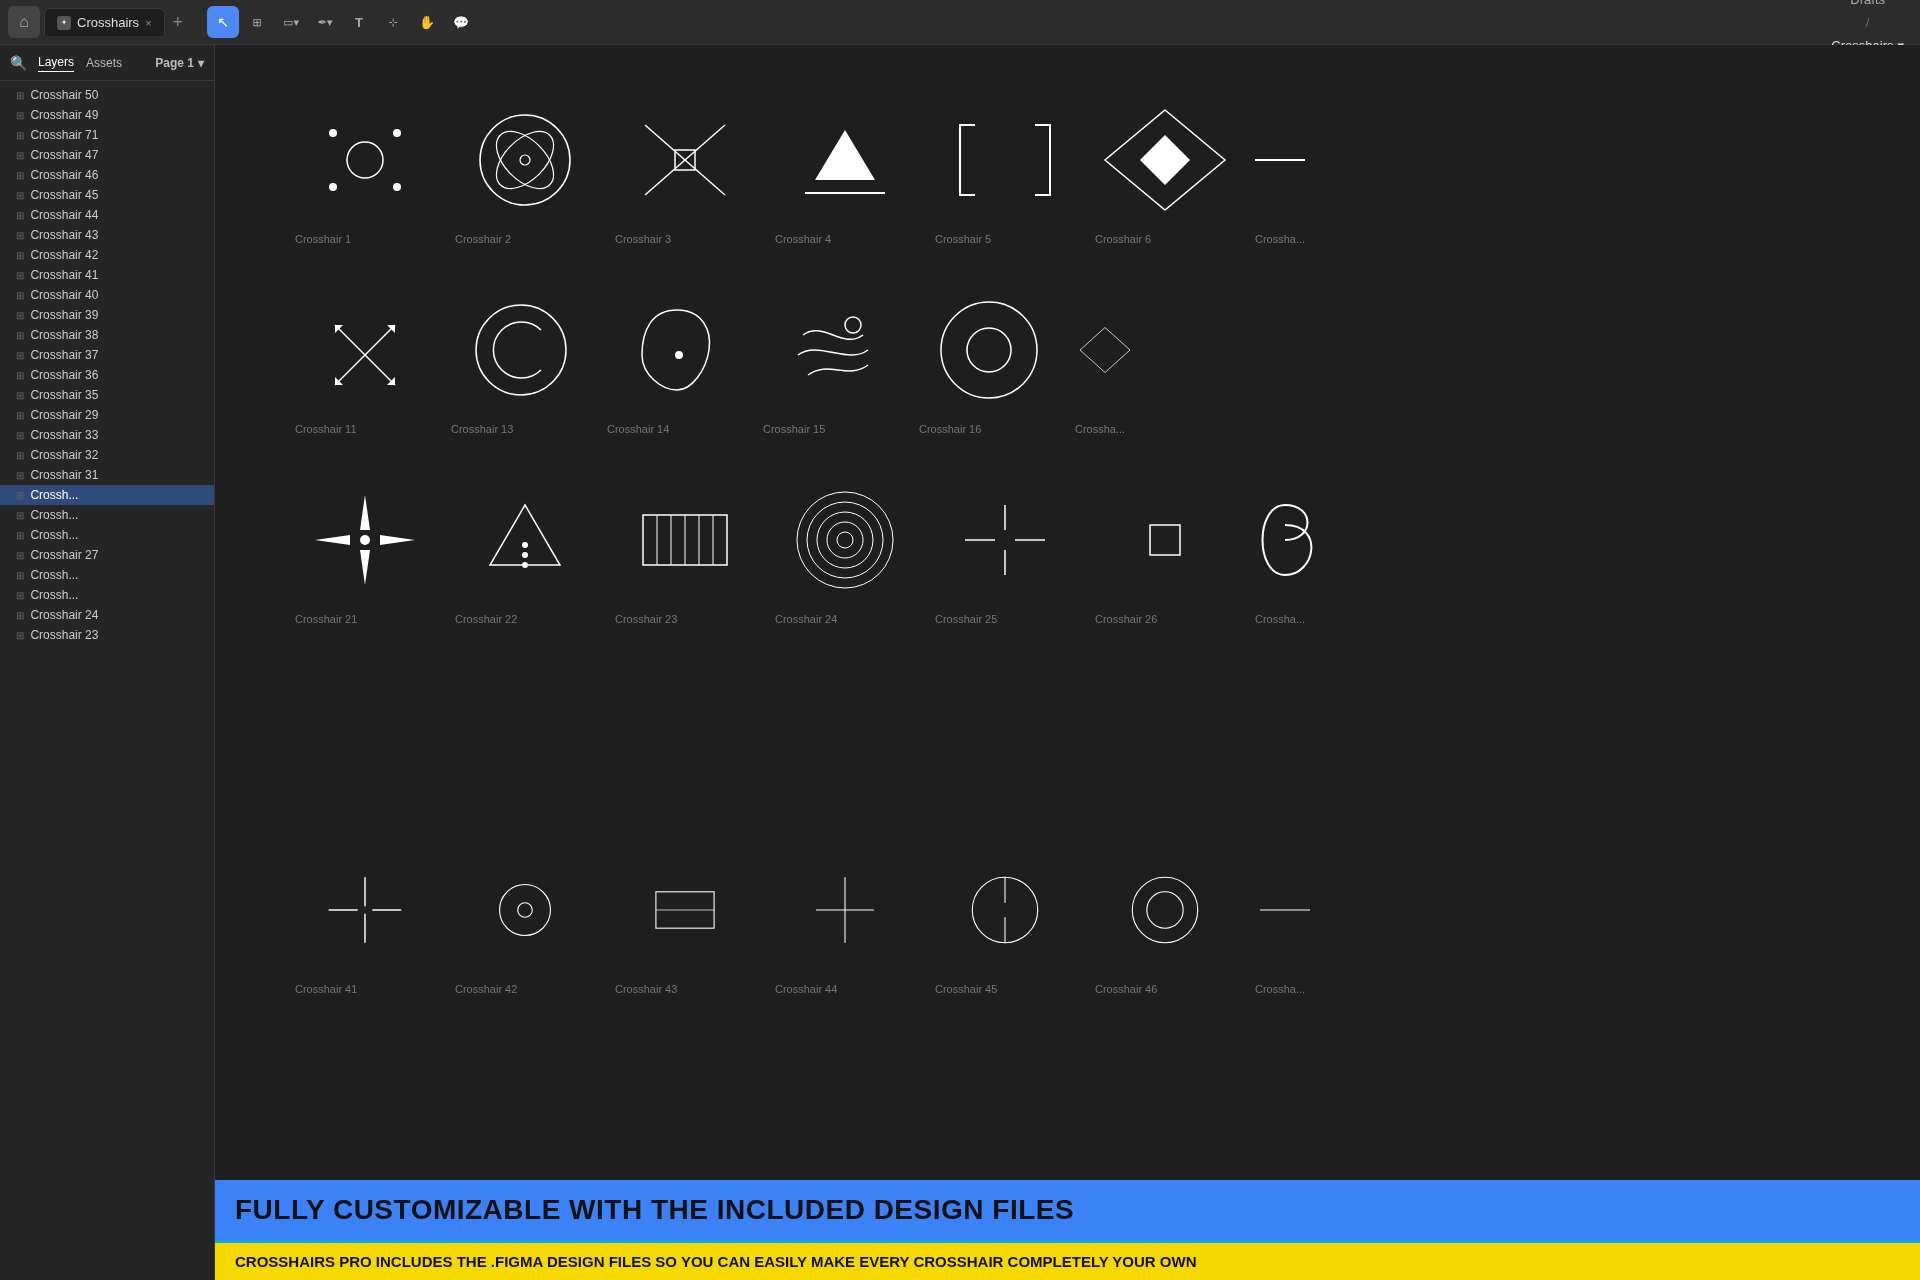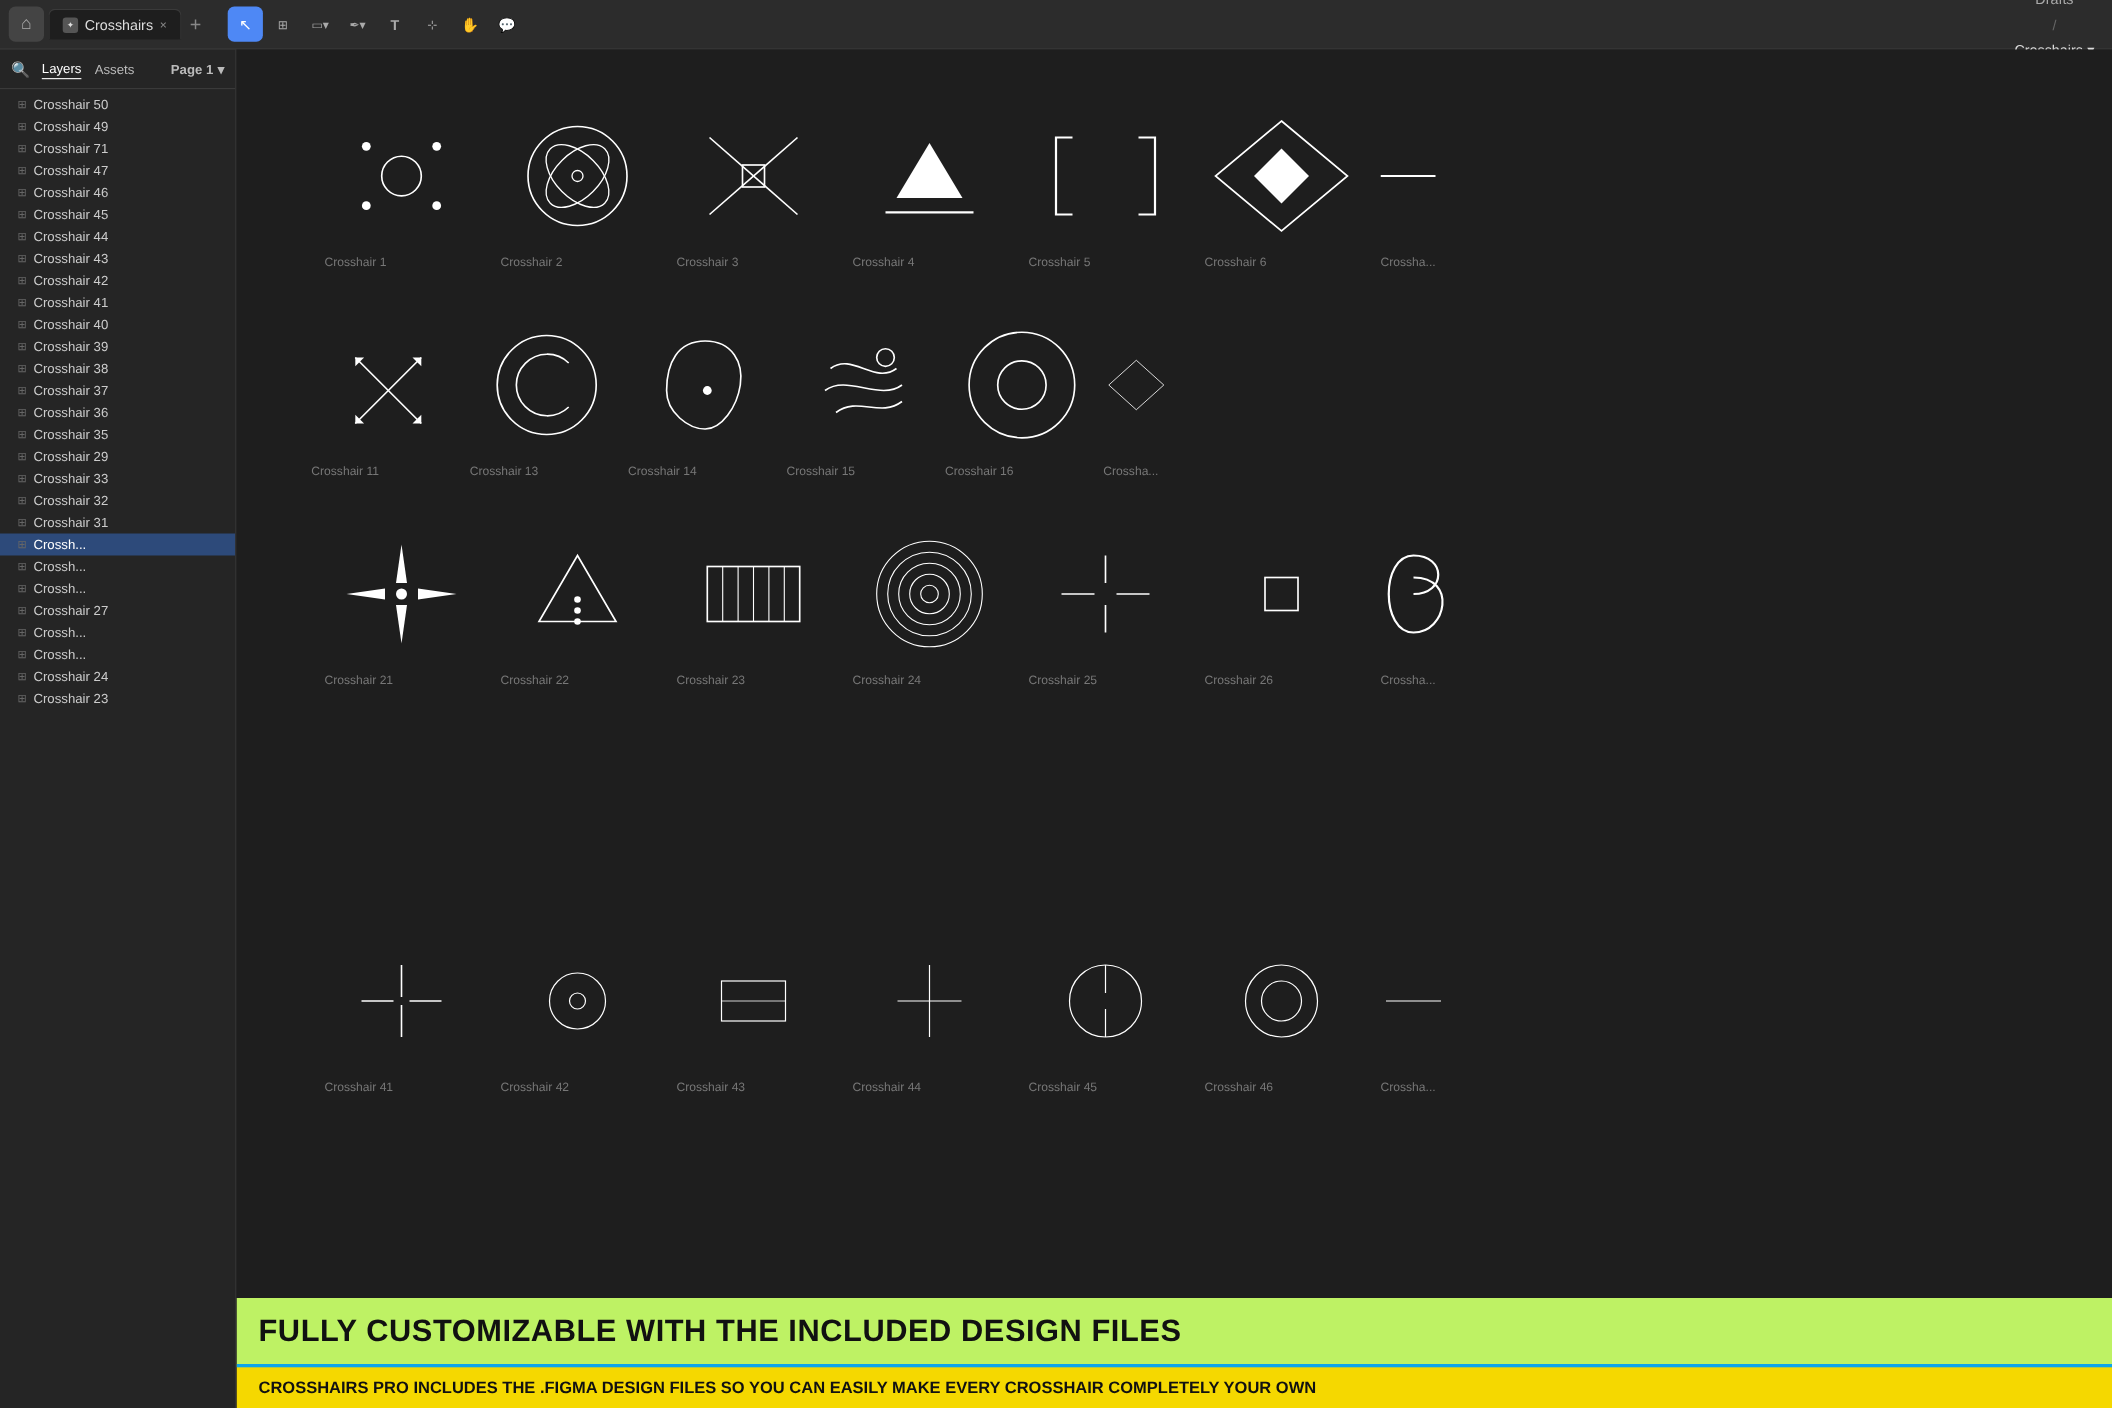--- a/index.html
+++ b/index.html
@@ -151,21 +151,21 @@
     }
     svg { overflow: visible; }
 
     
     .banner-container {
       position: absolute;
       bottom: 0; left: 0; right: 0;
       z-index: 10;
     }
     .banner-primary {
-      background: #bef264;
+      background: #3b82f6;
       padding: 14px 20px;
       font-size: 28px;
       font-weight: 900;
       color: #111;
       text-transform: uppercase;
       letter-spacing: 0.5px;
     }
     .banner-secondary {
       background: #f5d800;
       padding: 10px 20px;
@@ -423,21 +423,21 @@
       <div class="crosshair-cell" style="overflow:hidden; width:60px;">
         <div class="crosshair-icon" style="width:60px;">
           <svg width="60" height="110" viewBox="0 0 60 110">
             <line x1="0" y1="55" x2="50" y2="55" stroke="white" stroke-width="2"></line>
           </svg>
         </div>
         <span class="crosshair-label">Crossha...</span>
       </div>
     </div>
 
-    <div style="position:absolute; top:240px; left:68px; display:flex; gap:4px;">
+    <div style="position:absolute; top:240px; left:80px; display:flex; gap:16px;">
 
       <div class="crosshair-cell">
         <div class="crosshair-icon">
           <svg width="120" height="110" viewBox="0 0 120 110">
             <line x1="30" y1="30" x2="90" y2="90" stroke="white" stroke-width="1.5"></line>
             <line x1="90" y1="30" x2="30" y2="90" stroke="white" stroke-width="1.5"></line>
             <polygon points="30,30 38,30 30,38" fill="white"></polygon>
             <polygon points="90,90 82,90 90,82" fill="white"></polygon>
             <polygon points="90,30 90,38 82,30" fill="white"></polygon>
             <polygon points="30,90 38,90 30,82" fill="white"></polygon>

